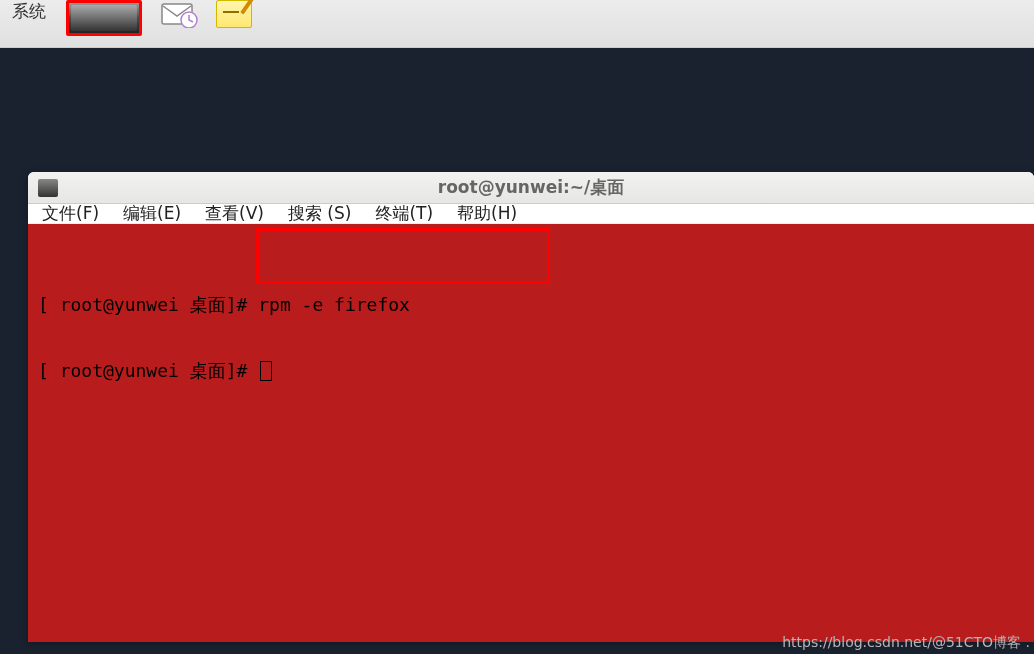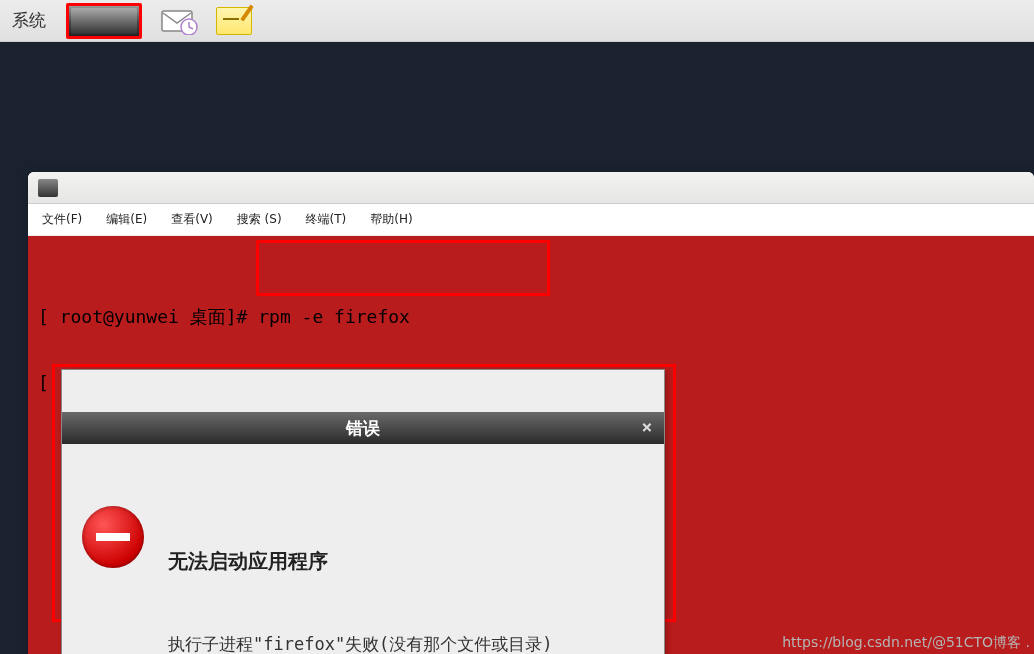--- a/index.html
+++ b/index.html
@@ -11,24 +11,23 @@
       width: 1034px;
       height: 654px;
       background: #1a2230;
       font-family: "DejaVu Sans", sans-serif;
       overflow: hidden;
       position: relative;
     }
     
     
     .taskbar {
-      height: 42px;
+      height: 48px;
       background: linear-gradient(to bottom, #ececec 0%, #e0e0e0 100%);
       display: flex;
-      align-items: center;
       border-bottom: 1px solid #ccc;
     }
     .taskbar-menu {
       padding: 0 12px;
       font-size: 17px;
       color: #333;
     }
     .taskbar-terminal-icon {
       width: 76px;
       height: 36px;
@@ -105,28 +104,28 @@
       height: 18px;
       background: linear-gradient(to bottom, #888, #333);
       border-radius: 2px;
     }
     .terminal-title {
       font-size: 17px;
       color: #666;
       font-weight: bold;
     }
     .terminal-menubar {
-      height: 32px;
+      height: 20px;
       background: #fff;
       display: flex;
       align-items: center;
       padding: 0 14px;
       gap: 24px;
       border-bottom: 1px solid #eee;
-      font-size: 12px;
+      font-size: 17px;
       color: #222;
     }
     .terminal-menubar span {
       cursor: default;
     }
     .terminal-content {
       background: #b91c1c;
       padding: 6px 10px;
       font-family: "DejaVu Sans Mono", monospace;
       font-size: 18px;
@@ -254,47 +253,32 @@
       <circle cx="29" cy="20" r="8" fill="#fff" stroke="#b080d0" stroke-width="1.5"></circle>
       <path d="M29 15 L29 20 L33 22" fill="none" stroke="#b080d0" stroke-width="1.5"></path>
     </svg>
   </div>
   <div class="taskbar-note-icon"></div>
 </div>
 
 <div class="terminal-window">
   <div class="terminal-titlebar">
     <div class="terminal-title-icon"></div>
+    <div class="terminal-title">root@yunwei:~/桌面</div>
   </div>
   <div class="terminal-menubar">
     <span>文件(F)</span>
     <span>编辑(E)</span>
     <span>查看(V)</span>
     <span>搜索 (S)</span>
     <span>终端(T)</span>
     <span>帮助(H)</span>
   </div>
   <div class="terminal-content">
     <div class="cmd-highlight"></div>
     <div class="terminal-line"><span>[ root@yunwei 桌面]# </span><span>rpm -e firefox</span></div>
     <div class="terminal-line"><span>[ root@yunwei 桌面]# </span><span class="cursor-box"></span></div>
 
     
-    <div class="error-dialog-wrap" style="left:24px; top:128px;">
-      <div class="error-dialog">
-        <div class="error-titlebar">
-          <span>错误</span>
-          <div class="error-close">×</div>
-        </div>
-        <div class="error-body">
-          <div class="error-icon"></div>
-          <div class="error-text-block">
-            <div class="error-heading">无法启动应用程序</div>
-            <div class="error-message">执行子进程"firefox"失败(没有那个文件或目录)</div>
-          </div>
-        </div>
-        
-      </div>
-    </div>
   </div>
 </div>
 
 <div class="watermark">https://blog.csdn.net/@51CTO博客 .</div>
 
 </body></html>

